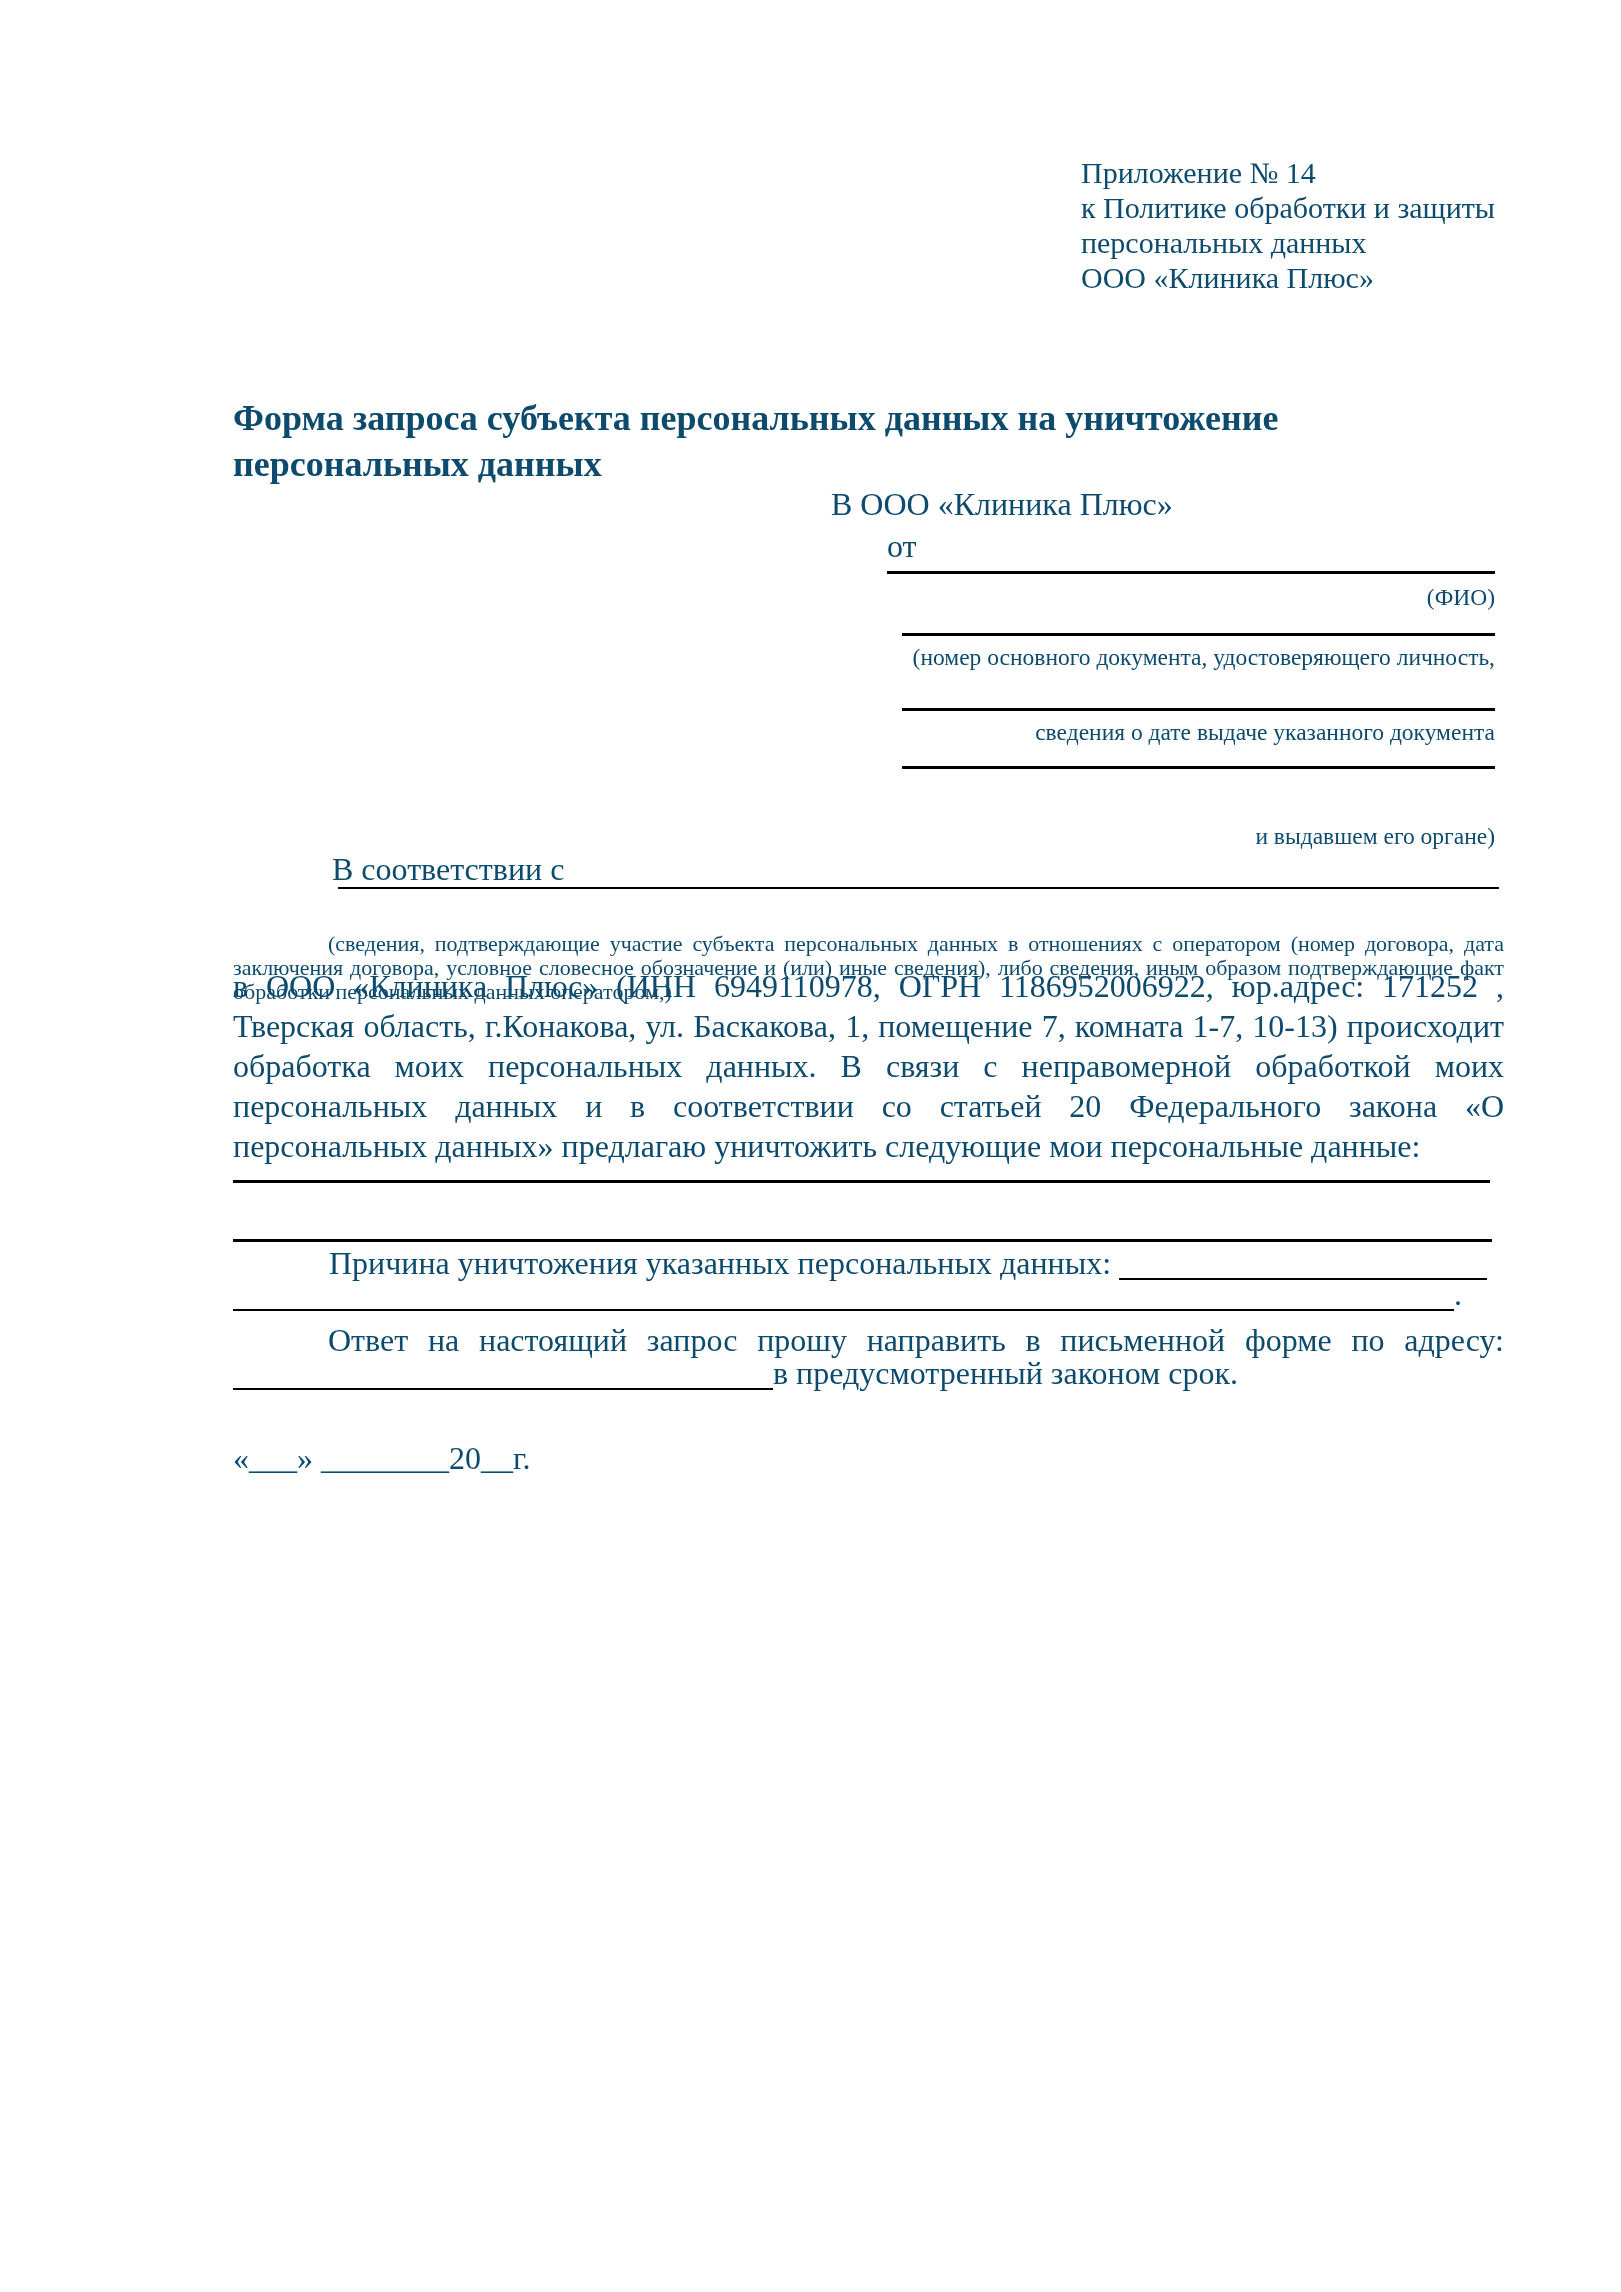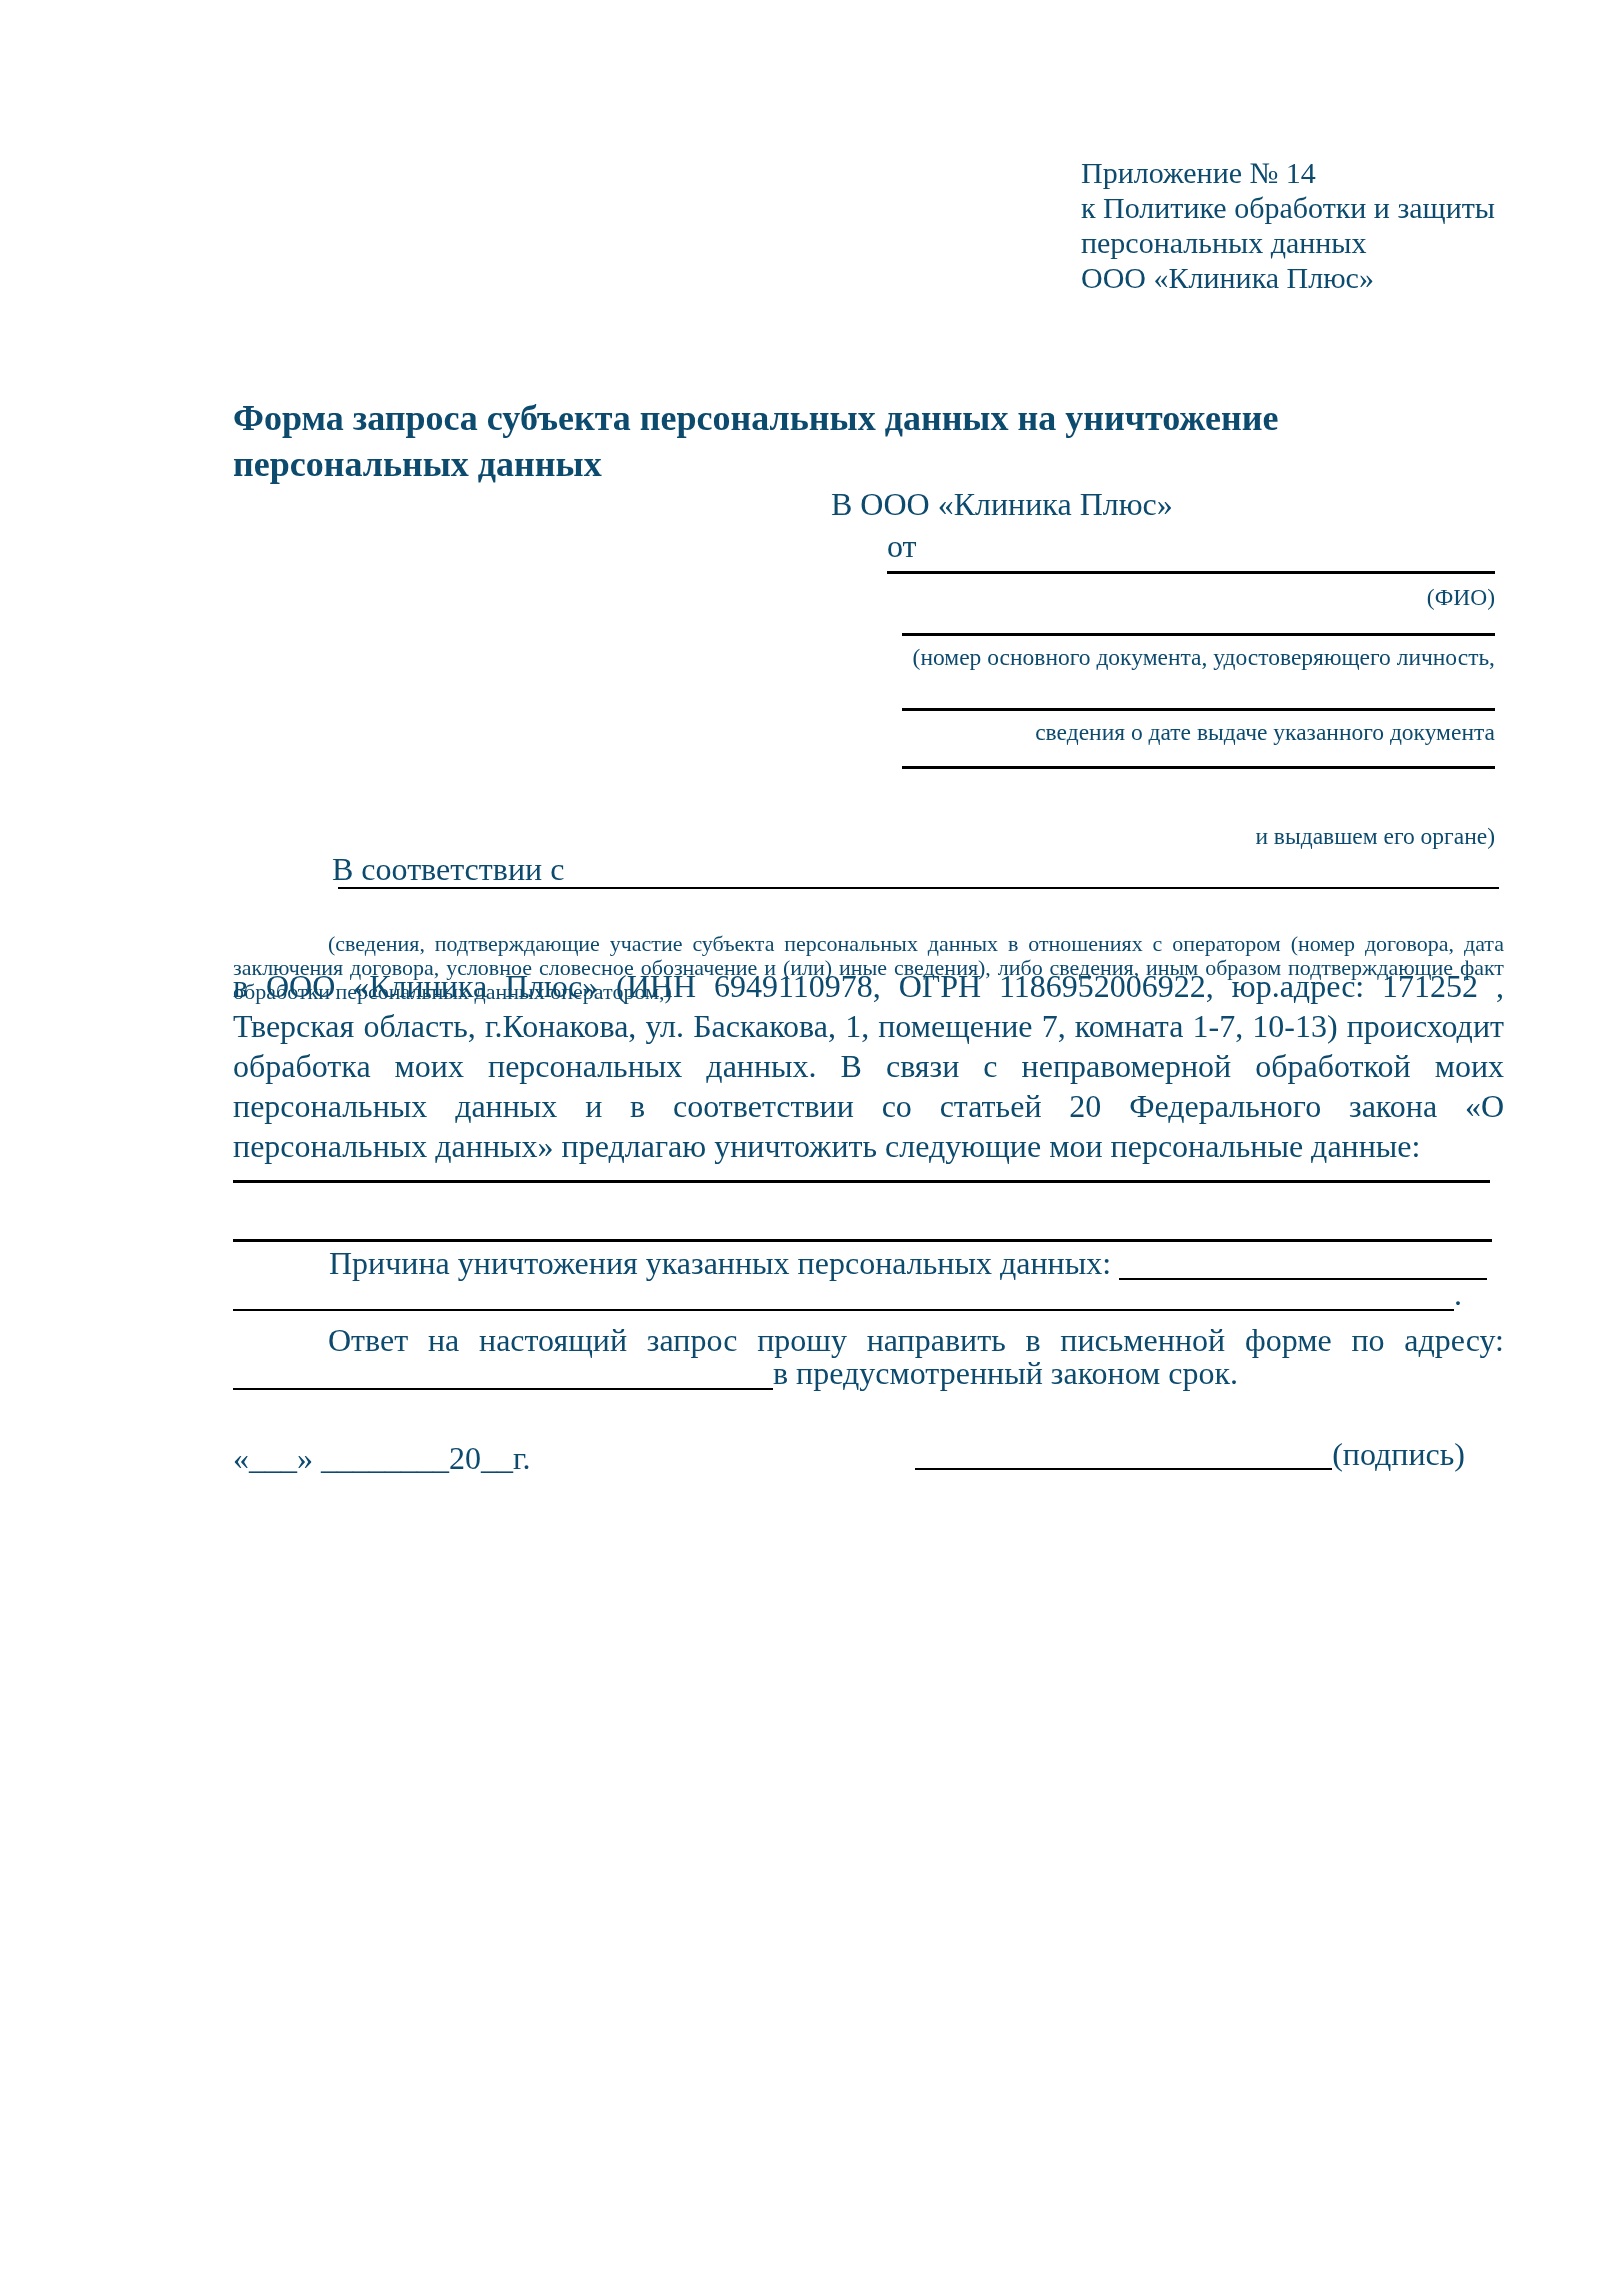--- a/index.html
+++ b/index.html
@@ -91,19 +91,15 @@
     <span class="txt">.</span>
   </div>
 
   <div class="abs respond1">Ответ на настоящий запрос прошу направить в письменной форме по адресу:</div>
   <div class="abs row respond2">
     <span class="fillfix"></span>
     <span class="txt">в предусмотренный законом срок.</span>
   </div>
 
   <div class="abs dateline">«___» ________20__г.</div>
-  <div class="abs row signrow">
-    <span class="fill"></span>
-    <span class="txt">(подпись)</span>
-  </div>
 
 </div>
 
 
 </body></html>

